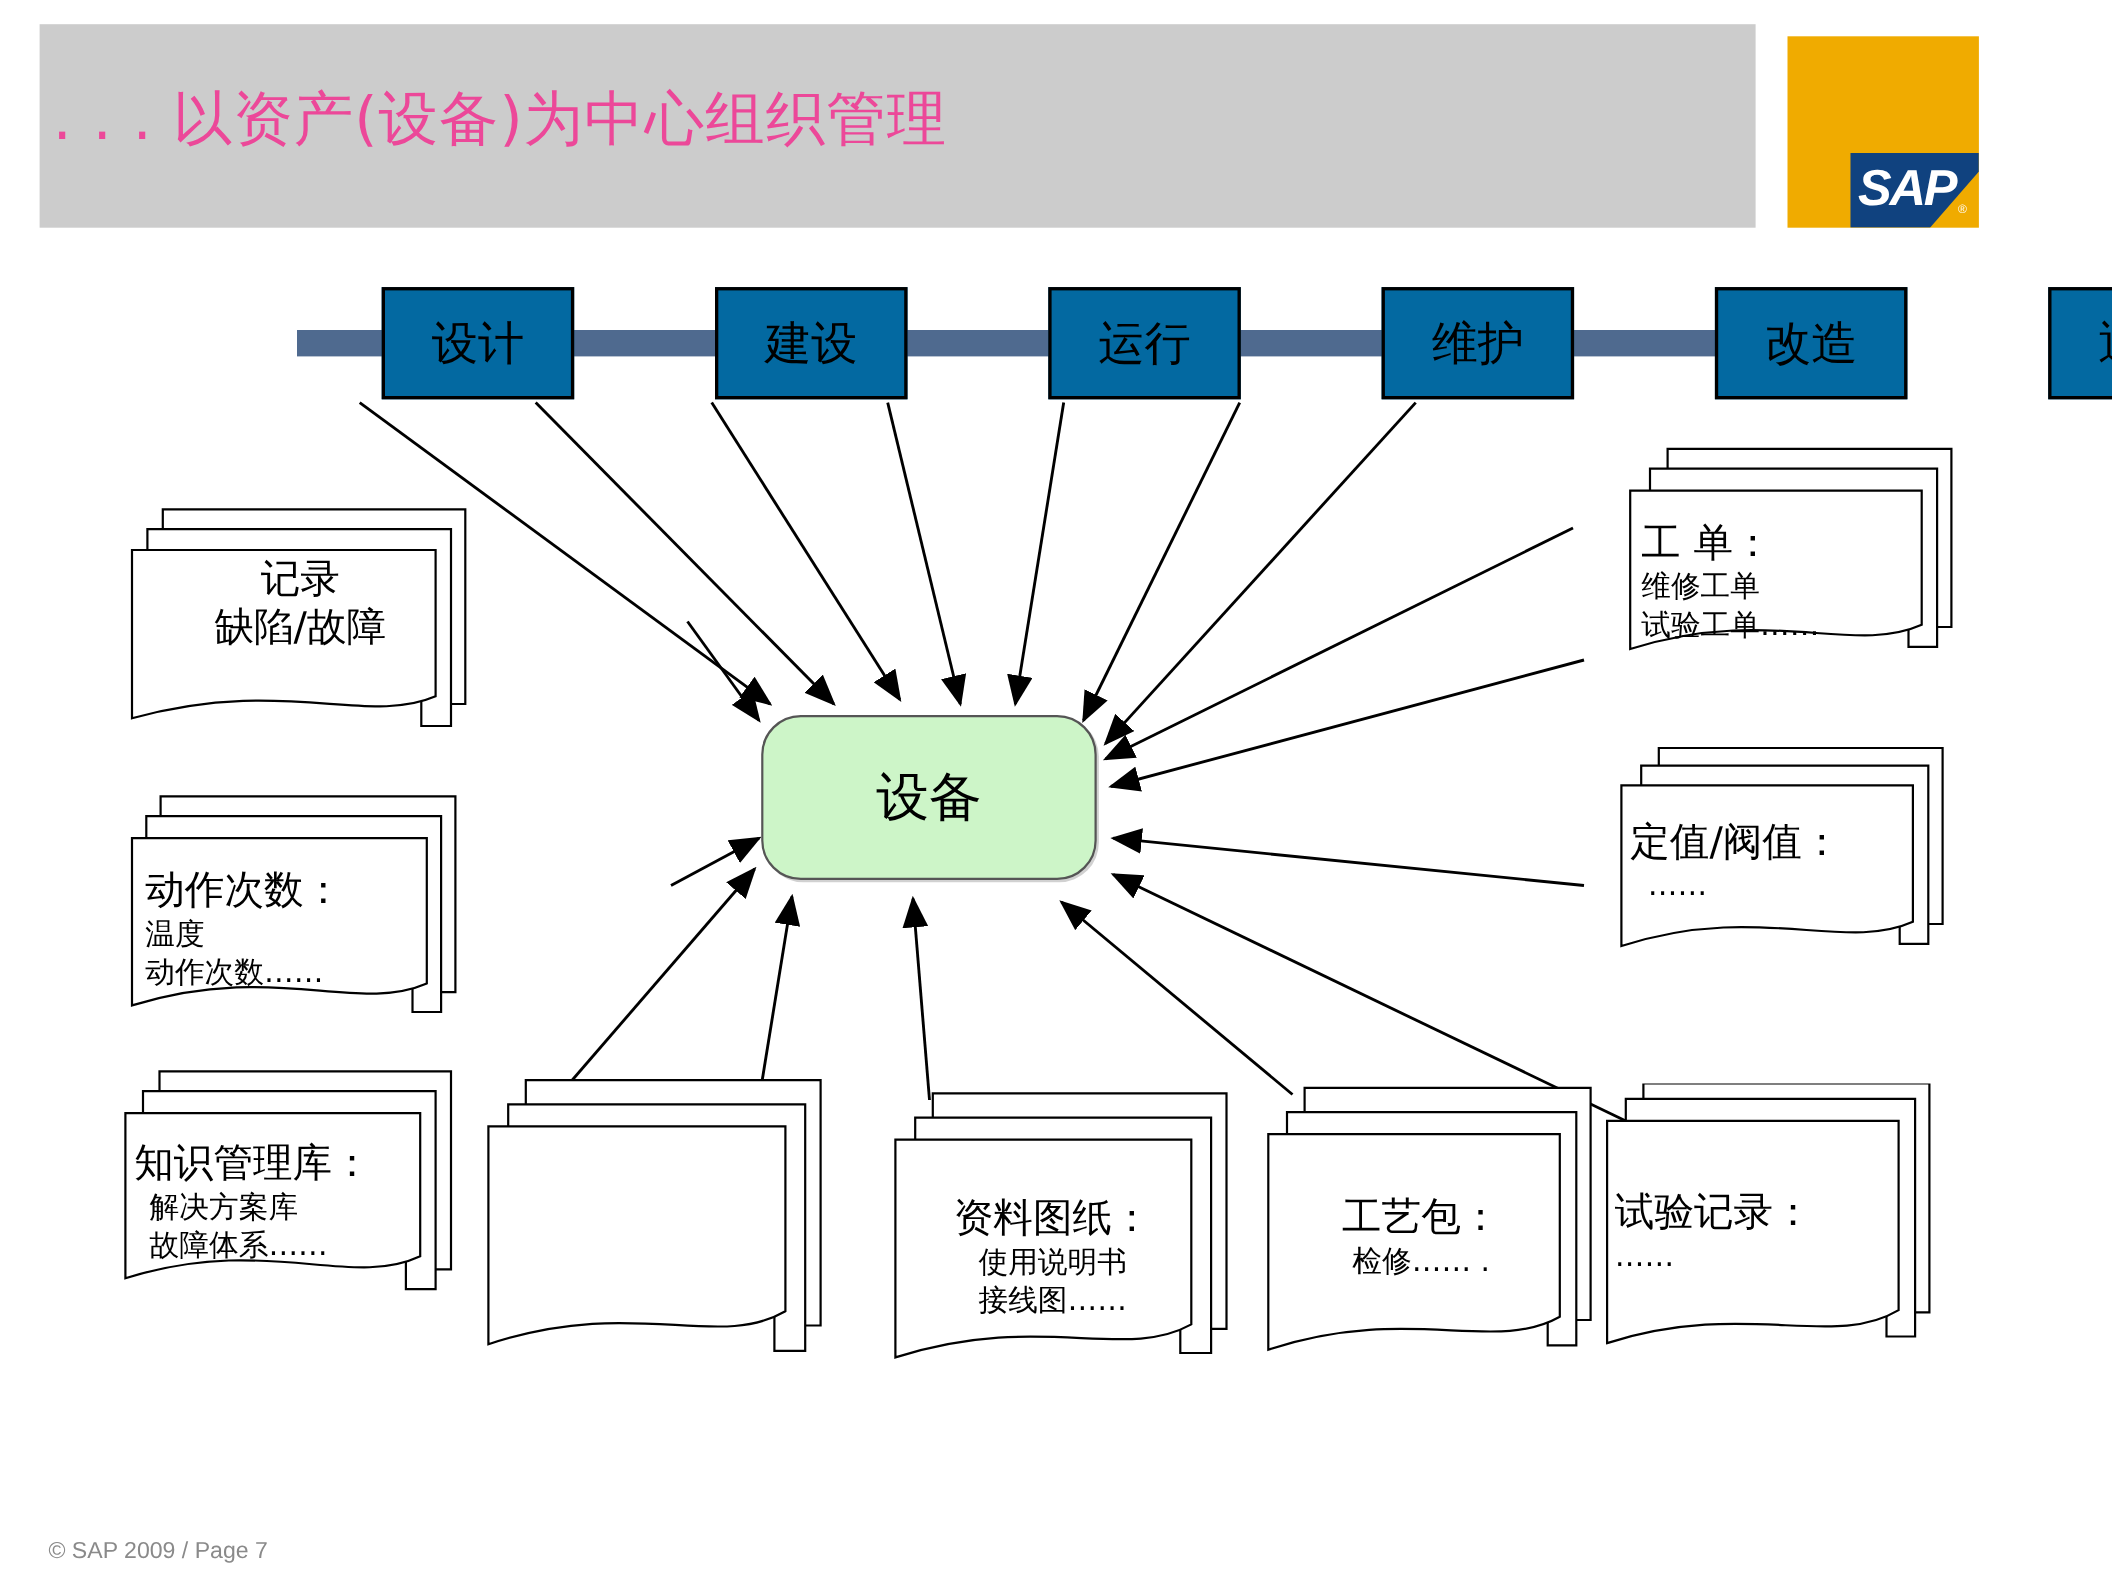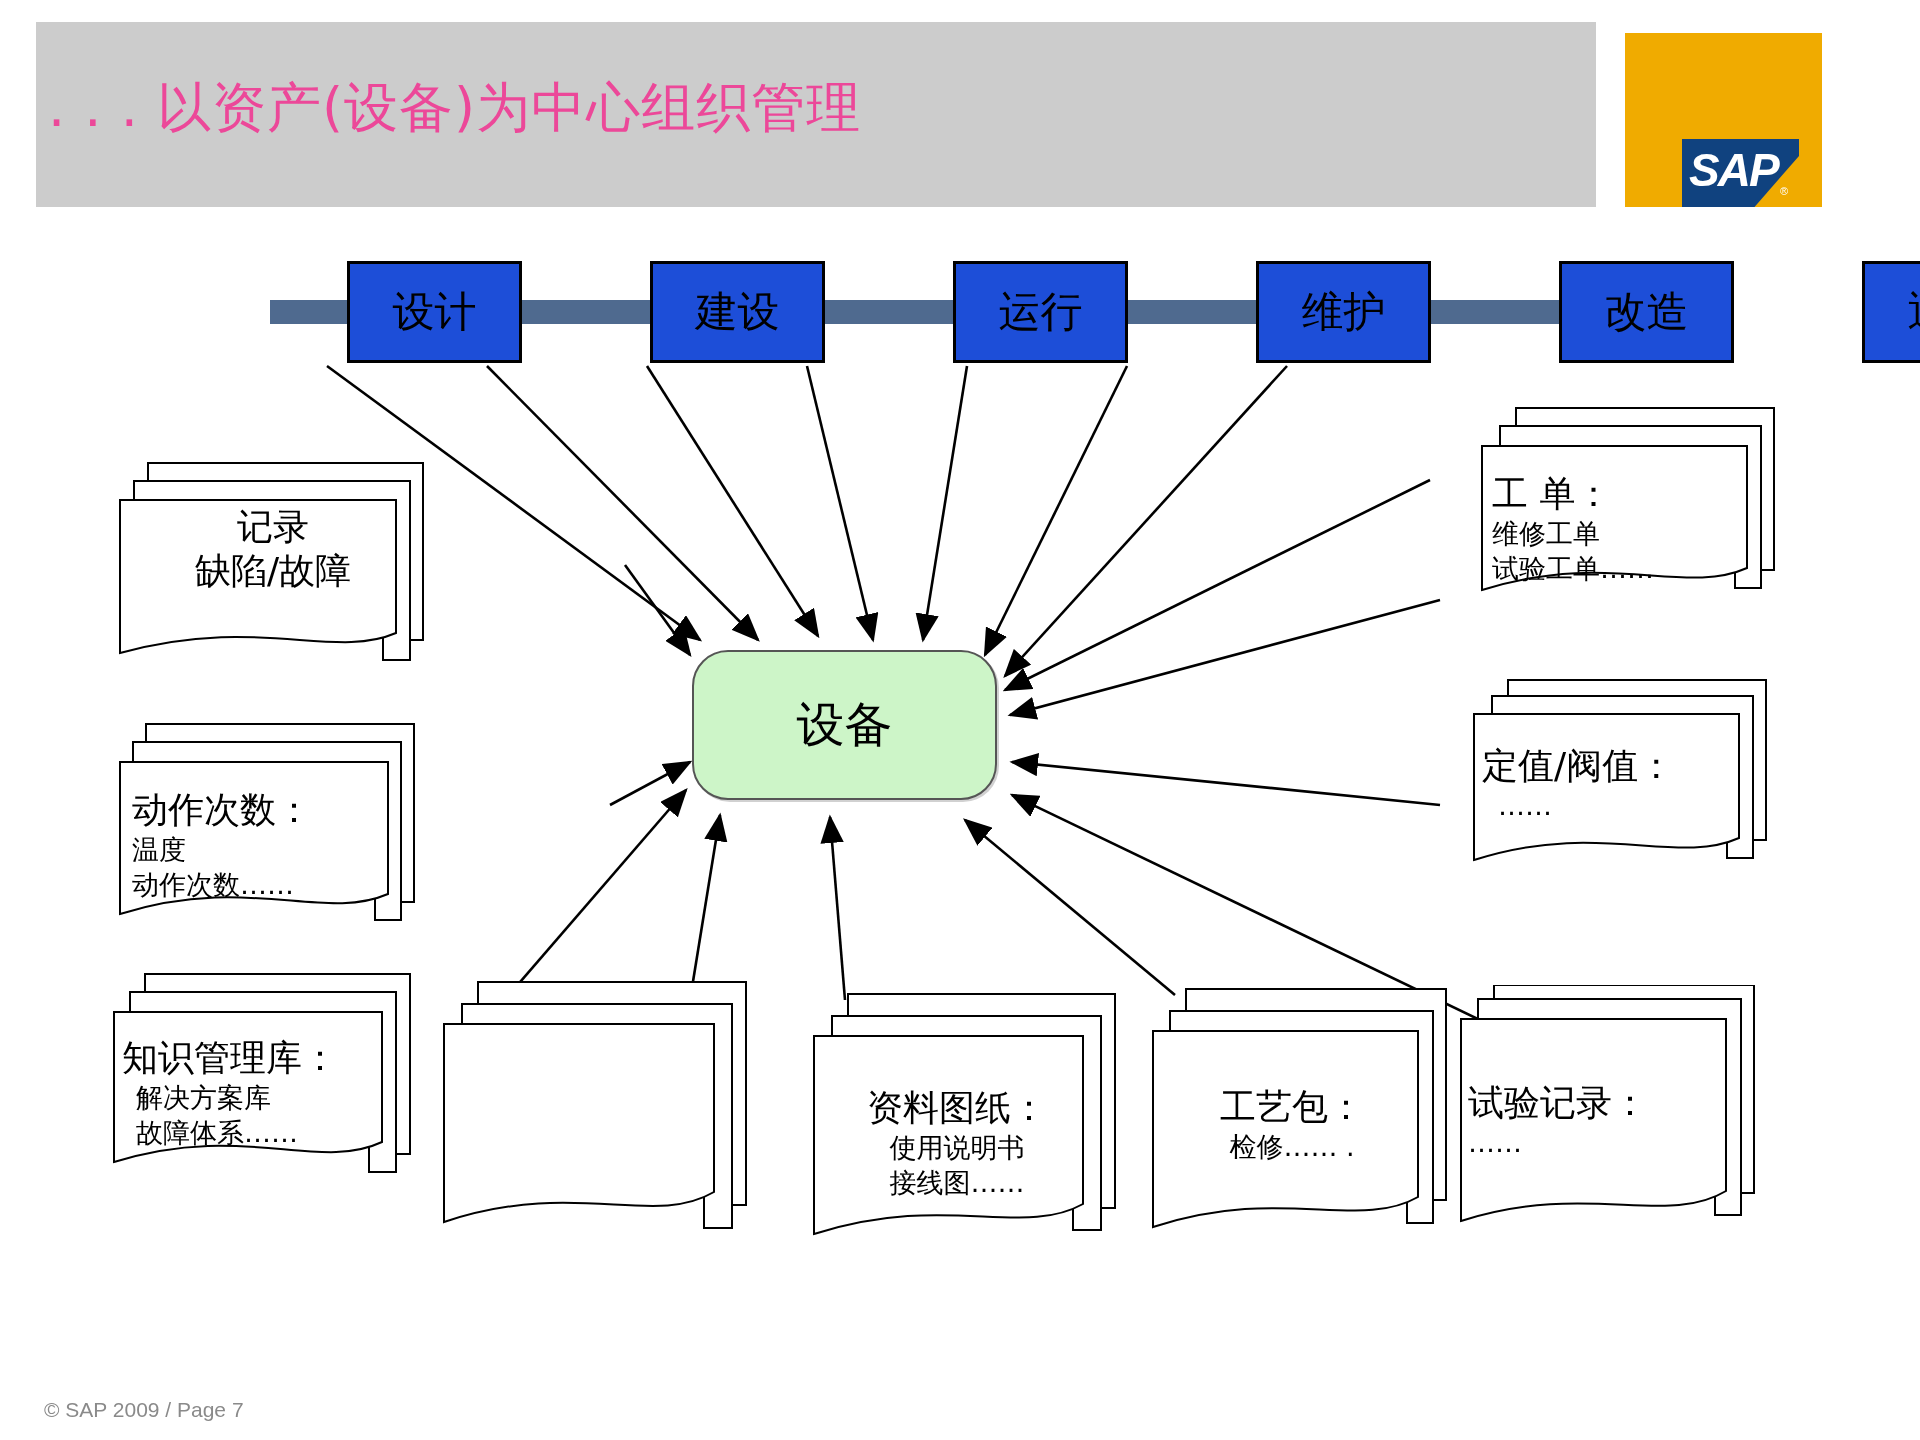--- a/index.html
+++ b/index.html
@@ -27,21 +27,21 @@
     color: #ec4899;
     letter-spacing: 1px;
     white-space: nowrap;
     font-family: "DejaVu Sans", sans-serif;
     font-weight: 400;
     margin-top: 16px;
   }
   #sap-logo-block {
     position: absolute;
     left: 1625px; top: 33px;
-    width: 197px; height: 174px;
+    width: 174px; height: 174px;
     background: #f0ab00;
   }
   #sap-logo-badge {
     position: absolute;
     left: 0; top: 0;
     width: 174px; height: 174px;
     overflow: hidden;
   }
   #sap-badge-shape {
     position: absolute;
@@ -84,21 +84,21 @@
     left: 0; top: 0;
     width: 1920px; height: 1440px;
     pointer-events: none;
   }
 
   
   .phase-box {
     position: absolute;
     top: 261px;
     width: 175px; height: 102px;
-    background: #1d4ed8;
+    background: #0369a1;
     border: 3px solid #000000;
     box-sizing: border-box;
     display: flex;
     align-items: center;
     justify-content: center;
     font-size: 42px;
     color: #000000;
     font-family: "DejaVu Sans", sans-serif;
     z-index: 5;
   }

